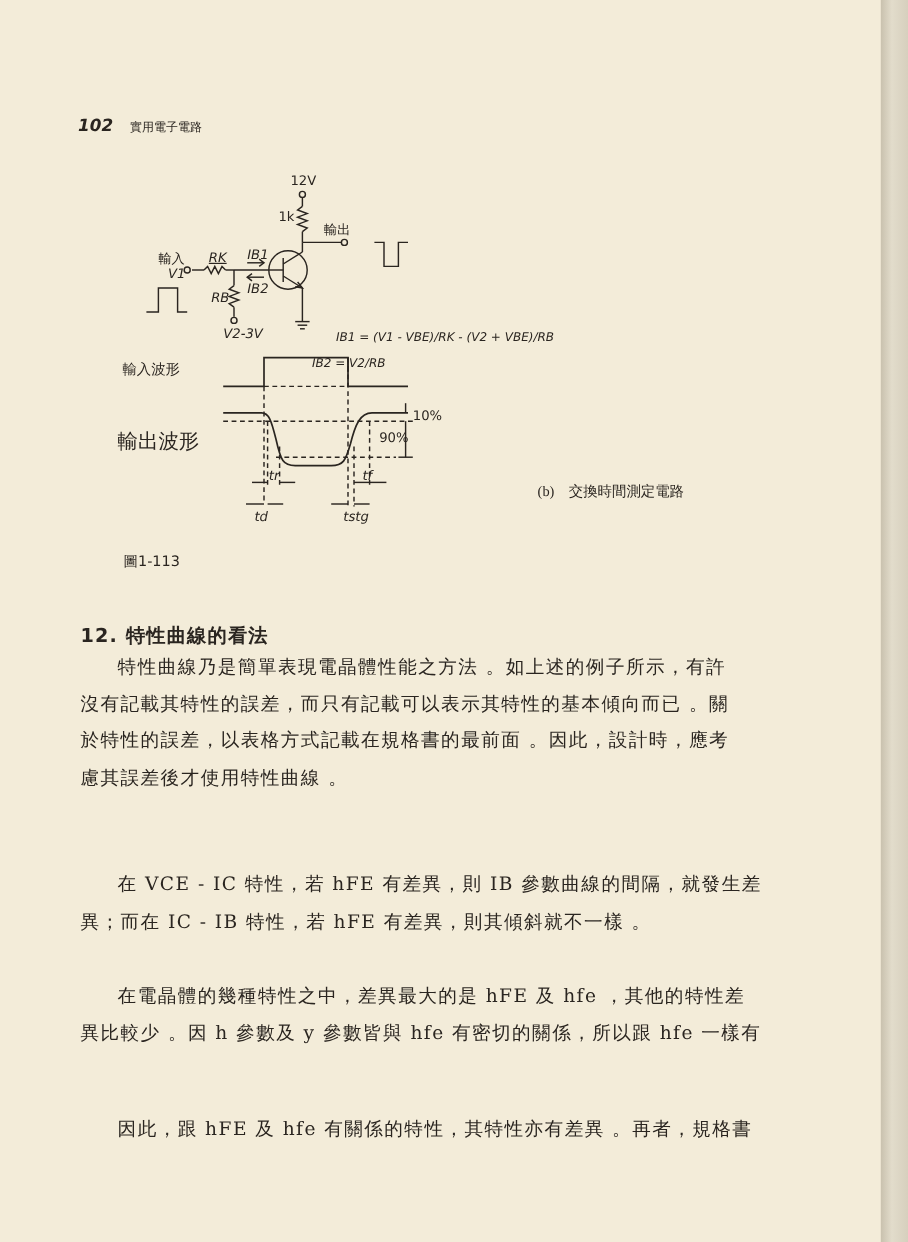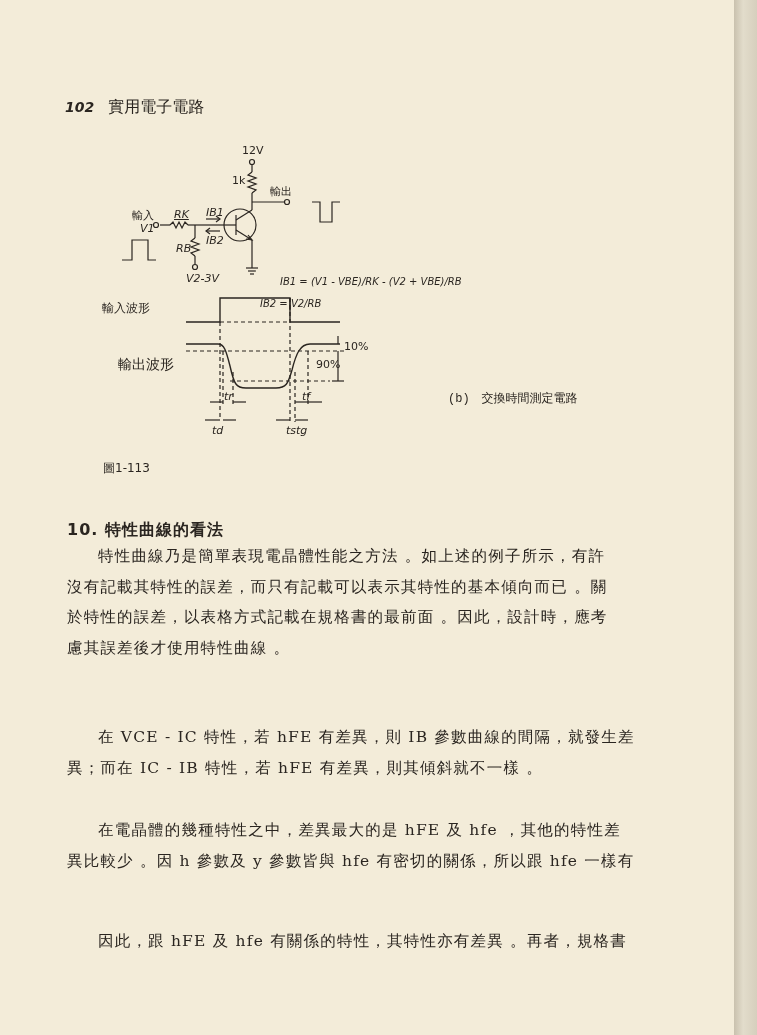--- a/index.html
+++ b/index.html
@@ -11,27 +11,27 @@
   }
   .page-edge {
     position: absolute; left: 734px; top: 0; width: 23px; height: 1035px;
     background: linear-gradient(to right, #c9c1ae, #e2dccb 40%, #d6cfbd);
   }
   .header {
     position: absolute; left: 65px; top: 97px; font-size: 13px;
     display: flex; align-items: baseline; gap: 14px;
   }
   .page-num { font-family: "DejaVu Sans", sans-serif; font-weight: bold; font-style: italic; font-size: 14px; }
-  .book-title { font-family: "DejaVu Sans", sans-serif; font-size: 16px; }
+  .book-title { font-family: "DejaVu Sans", sans-serif; font-size: 10px; }
   .figure { position: absolute; left: 90px; top: 140px; width: 560px; height: 300px; }
   .figure svg { position: absolute; left: 0; top: 0; }
   .fig-text { position: absolute; font-family: "DejaVu Sans", sans-serif; font-size: 11px; white-space: nowrap; }
   .fig-label-i { font-style: italic; }
   .figure-caption { position: absolute; left: 103px; top: 460px; font-size: 12px; font-family: "DejaVu Sans", sans-serif; }
-  .subfig-caption { position: absolute; left: 448px; top: 390px; font-size: 12px; font-family: Liberation Mono, monospace; }
+  .subfig-caption { position: absolute; left: 448px; top: 401px; font-size: 12px; font-family: Liberation Serif, serif; }
   .section-heading {
     position: absolute; left: 67px; top: 520px; font-size: 16px;
     font-family: "DejaVu Sans", sans-serif; font-weight: bold; letter-spacing: 1px;
   }
   .para {
     position: absolute; left: 67px; width: 570px; font-size: 15.5px; line-height: 30.5px;
     text-align: justify; letter-spacing: 1.2px;
   }
   .para .line { display: block; white-space: nowrap; }
   .para .indent { padding-left: 31px; }
@@ -131,33 +131,33 @@
   <span class="fig-text" style="left:42px;top:68px;">輸入</span>
   <span class="fig-text fig-label-i" style="left:50px;top:82px;">V1</span>
   <span class="fig-text fig-label-i" style="left:84px;top:68px;text-decoration:underline;">RK</span>
   <span class="fig-text fig-label-i" style="left:86px;top:102px;">RB</span>
   <span class="fig-text fig-label-i" style="left:96px;top:132px;">V2-3V</span>
   <span class="fig-text fig-label-i" style="left:116px;top:66px;">IB1</span>
   <span class="fig-text fig-label-i" style="left:116px;top:94px;">IB2</span>
   <span class="fig-text fig-label-i" style="left:190px;top:136px;font-size:10px;">IB1 = (V1 - VBE)/RK - (V2 + VBE)/RB</span>
   <span class="fig-text fig-label-i" style="left:170px;top:158px;font-size:10px;">IB2 = V2/RB</span>
   <span class="fig-text" style="left:12px;top:160px;font-size:12px;">輸入波形</span>
-  <span class="fig-text" style="left:28px;top:216px;font-size:14px;">輸出波形</span>
+  <span class="fig-text" style="left:8px;top:216px;font-size:17px;">輸出波形</span>
   <span class="fig-text" style="left:254px;top:200px;">10%</span>
   <span class="fig-text" style="left:226px;top:218px;">90%</span>
   <span class="fig-text fig-label-i" style="left:134px;top:250px;">tr</span>
   <span class="fig-text fig-label-i" style="left:212px;top:250px;">tf</span>
   <span class="fig-text fig-label-i" style="left:122px;top:284px;">td</span>
   <span class="fig-text fig-label-i" style="left:196px;top:284px;text-align:right;">tstg</span>
 </div>
 
 <div class="subfig-caption">(b)　交換時間測定電路</div>
 <div class="figure-caption">圖1-113</div>
 
-<div class="section-heading">10. 特性曲線的看法</div>
+<div class="section-heading">12. 特性曲線的看法</div>
 
 <div class="para" style="top:541px;">
   <span class="line indent">特性曲線乃是簡單表現電晶體性能之方法 。如上述的例子所示，有許</span>
   <span class="line">沒有記載其特性的誤差，而只有記載可以表示其特性的基本傾向而已 。關</span>
   <span class="line">於特性的誤差，以表格方式記載在規格書的最前面 。因此，設計時，應考</span>
   <span class="line">慮其誤差後才使用特性曲線 。</span>
 </div>
 
 <div class="para" style="top:722px;">
   <span class="line indent">在 VCE - IC 特性，若 hFE 有差異，則  IB 參數曲線的間隔，就發生差</span>

